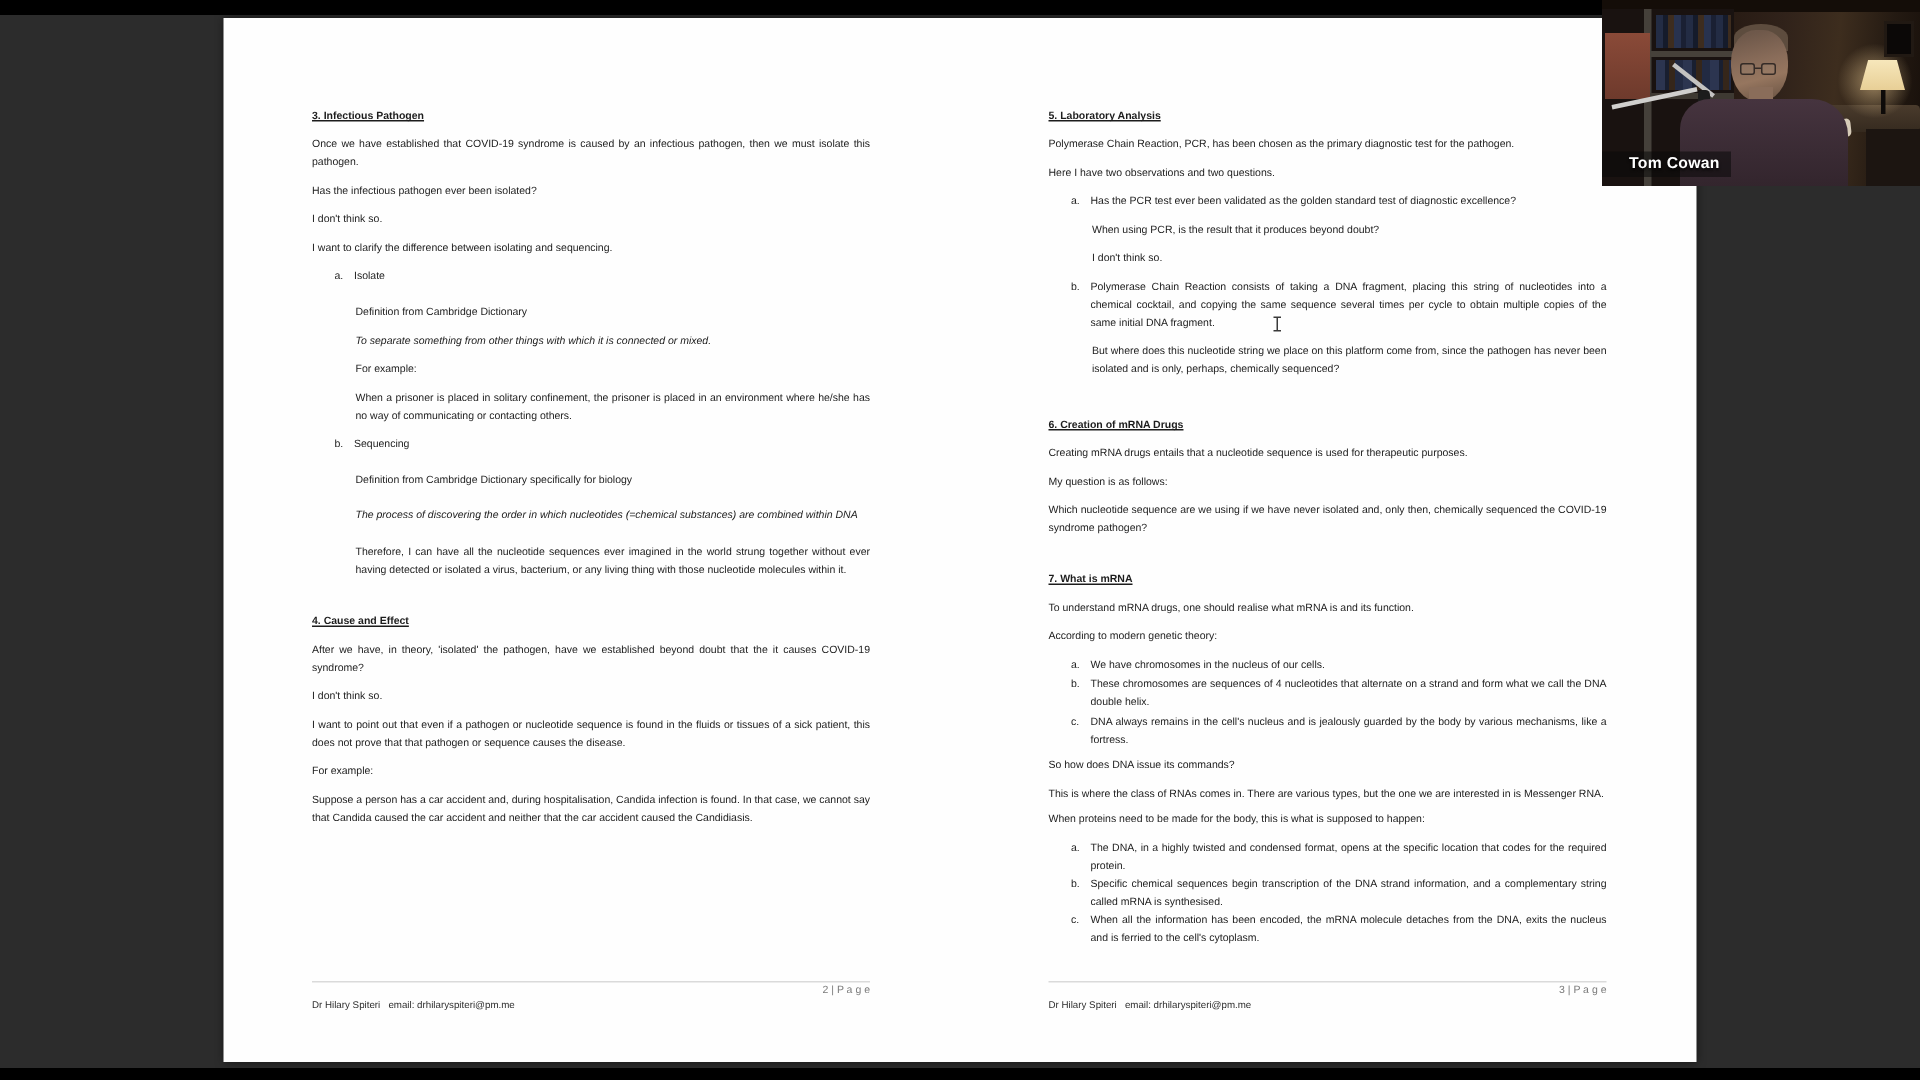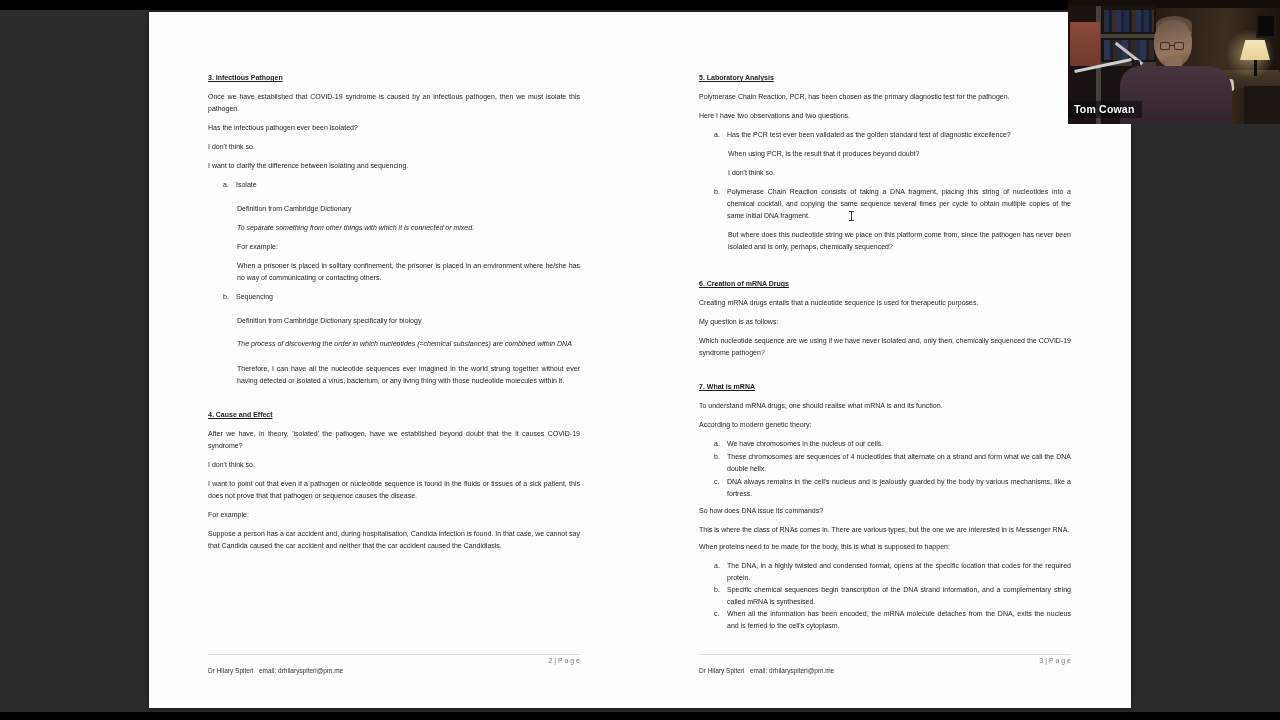--- a/index.html
+++ b/index.html
@@ -67,21 +67,21 @@
   .wc-head{left:86px;top:20px;width:38px;height:48px;border-radius:48% 48% 55% 55%;
     background:linear-gradient(165deg,#6e584a 10%,#8a6d5a 45%,#96765f 65%,#6b5444 95%);}
   .wc-neck{left:98px;top:58px;width:16px;height:12px;background:#8a6d5a;}
   .wc-body{left:52px;top:66px;width:112px;height:58px;border-radius:20px 24px 0 0;
     background:linear-gradient(#46343f 0%,#3a2b34 60%,#33252d 100%);}
   .wc-lens{top:42px;width:10px;height:8px;border:1px solid rgba(30,25,25,0.8);border-radius:2px;
     box-sizing:border-box;background:rgba(200,190,180,0.08);}
   .wc-lens.l1{left:92px;} .wc-lens.l2{left:106px;}
   .wc-bridge{left:102px;top:45px;width:4px;height:1px;background:rgba(30,25,25,0.8);}
   .wc-nametag{left:0;bottom:6px;background:rgba(10,10,10,0.55);color:#fff;font-size:10.5px;
-    font-weight:bold;padding:2px 7px 3px 6px;letter-spacing:0.2px;
+    font-weight:bold;padding:2px 7px 3px 18px;letter-spacing:0.2px;
     text-shadow:0 1px 2px rgba(0,0,0,0.9);}
 
   
   .ibeam{position:absolute;left:848px;top:211px;width:7px;height:10px;z-index:3;}
   .ibeam .stem{position:absolute;left:3px;top:1px;width:1px;height:8px;background:#3a3a3a;}
   .ibeam .cap{position:absolute;left:1px;width:5px;height:1px;background:#3a3a3a;}
   .ibeam .cap.t{top:0;} .ibeam .cap.b{bottom:0;}
 </style>
 </head>
 <body>

